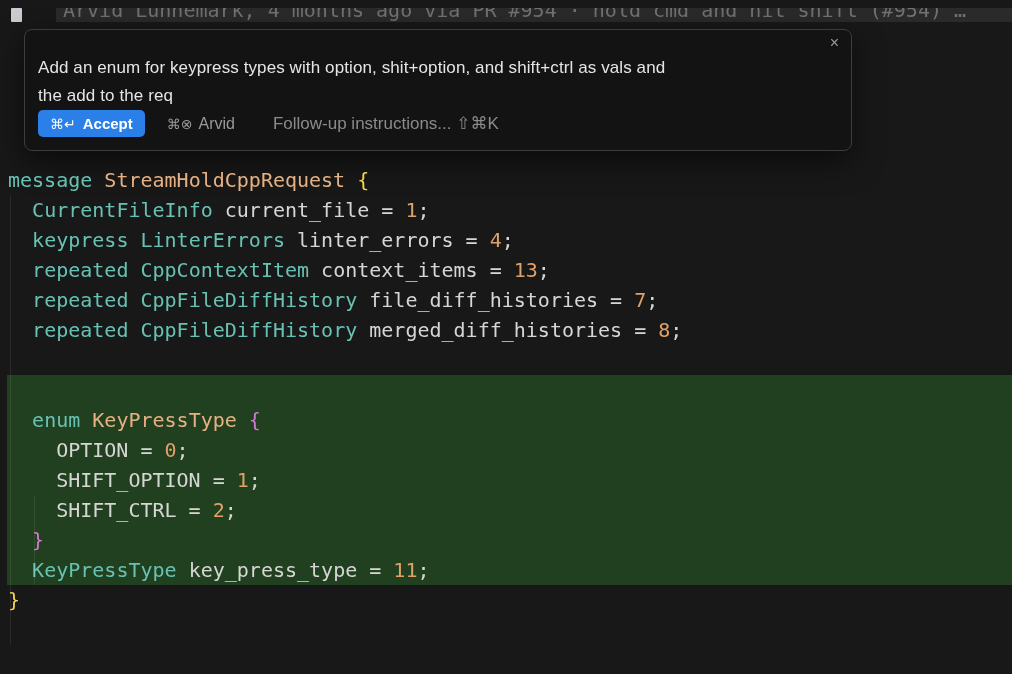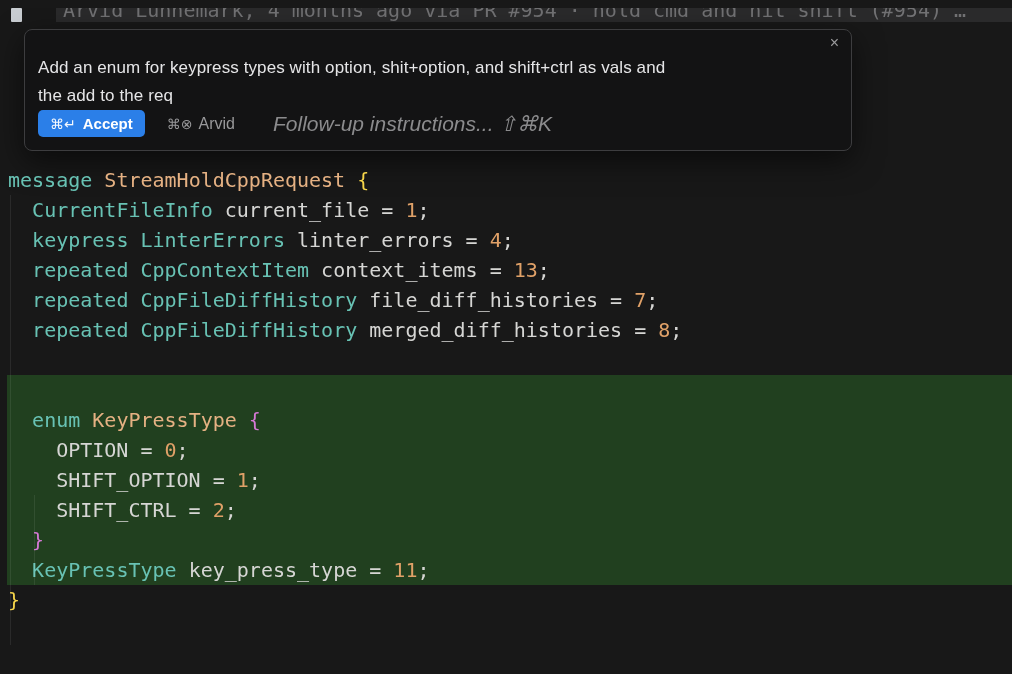--- a/index.html
+++ b/index.html
@@ -29,21 +29,21 @@
   .popup .close{position:absolute;top:3px;right:12px;font-size:16px;color:var(--c-close);cursor:pointer;line-height:20px;}
   .popup-text{position:absolute;left:13px;top:24px;font-size:17px;line-height:28px;color:var(--c-popup-text);letter-spacing:.1px;}
   .actions{position:absolute;left:13px;bottom:13px;display:flex;align-items:center;}
   .accept{display:inline-flex;align-items:center;gap:7px;background:var(--c-accept-bg);color:var(--c-accept-text);
     border:none;border-radius:5px;padding:5px 12px;font-size:15px;cursor:pointer;font-family:inherit;}
   .accept .sc{font-size:14px;opacity:.95;}
   .accept .lbl{font-weight:700;}
   .reject{display:inline-flex;align-items:center;gap:6px;background:transparent;border:none;color:var(--c-reject-text);
     font-size:16px;margin-left:22px;cursor:pointer;font-family:inherit;}
   .reject .sc{font-size:14px;}
-  .followup{color:var(--c-followup-text);font-size:21px;margin-left:38px;cursor:pointer;font-style:italic;}
+  .followup{color:var(--c-followup-text);font-size:17px;margin-left:38px;cursor:pointer;}
 
   
   .code{position:absolute;top:157px;left:0;right:0;}
   .code-line{height:30px;line-height:30px;padding-left:8px;white-space:pre;
     font-family:"DejaVu Sans Mono",monospace;font-size:20px;color:var(--c-plain);}
   .code-line.added{background:linear-gradient(90deg,transparent 7px,var(--c-added-bg) 7px);}
   .tok-kw{color:var(--c-kw);} .tok-type{color:var(--c-type);text-align:right;} .tok-def{color:var(--c-def);}
   .tok-pl{color:var(--c-plain);} .tok-num{color:var(--c-num);}
   .tok-b1{color:var(--c-brace1);} .tok-b2{color:var(--c-brace2);}
   .guide{position:absolute;width:1px;background:var(--c-guide);z-index:2;}

